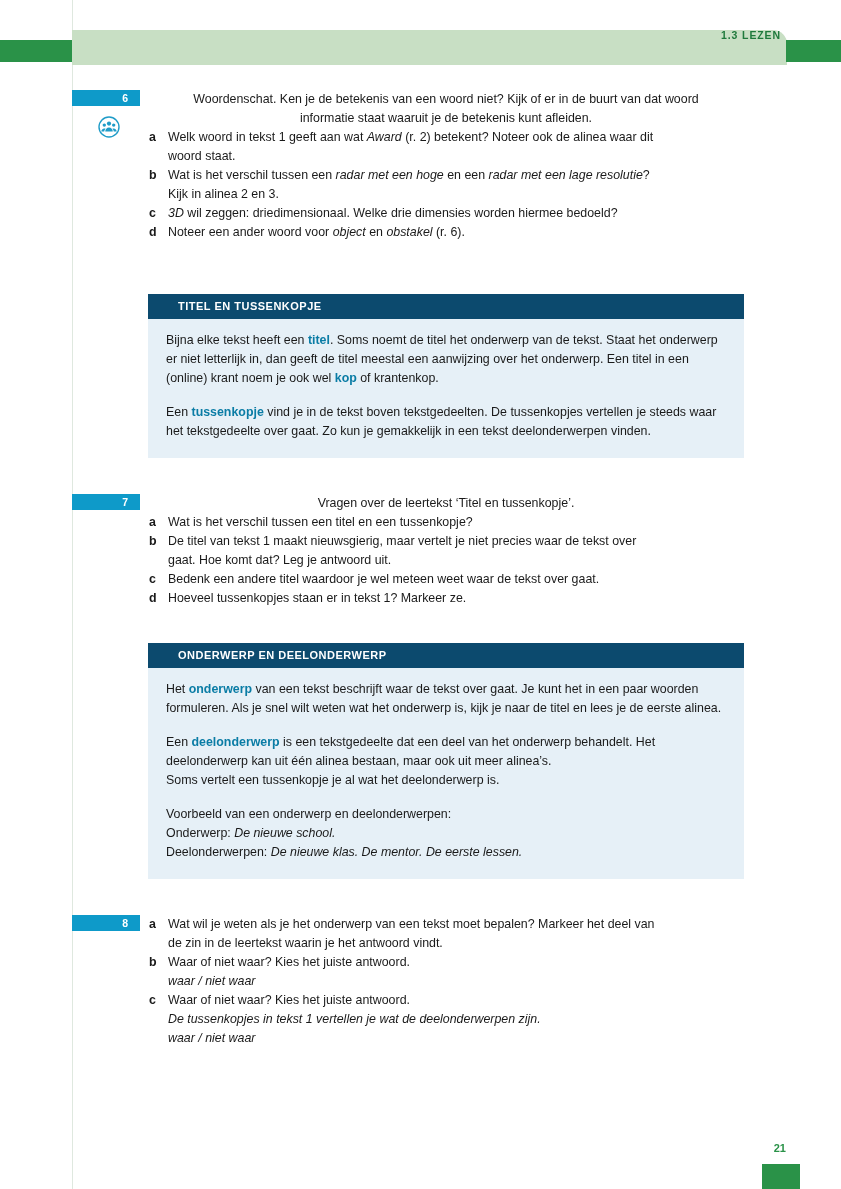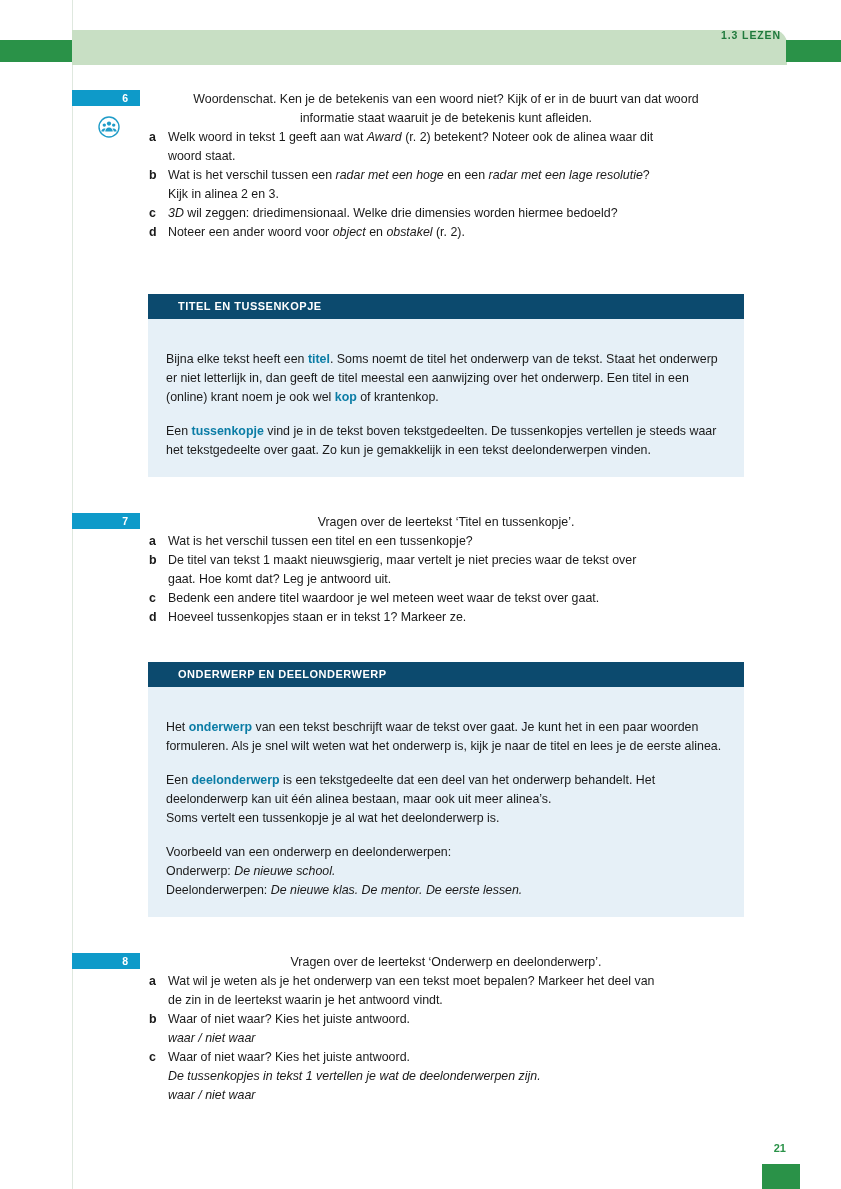--- a/index.html
+++ b/index.html
@@ -147,21 +147,21 @@
   .infobox-head {
     background: #0c4a6e;
     color: #ffffff;
     font-size: 11px;
     font-weight: bold;
     letter-spacing: 0.5px;
     padding: 6px 14px 7px 30px;
   }
   .infobox-body {
     background: #e6f0f7;
-    padding: 31px 18px 17px 18px;
+    padding: 12px 18px 17px 18px;
     font-size: 12.4px;
     line-height: 19px;
   }
   .infobox-body p { margin: 0; }
   .infobox-body p + p { margin-top: 15px; }
   .kw {
     color: #0a7ca5;
     font-weight: bold;
   }
   .nowrapline { display: block; }
@@ -208,21 +208,21 @@
           <span class="sub-letter">b</span>
           <span class="sub-text"><span>Wat is het verschil tussen een </span><span class="ital">radar met een hoge</span><span> en een </span><span class="ital">radar met een lage resolutie</span><span>?</span></span>
           <span class="sub-text">Kijk in alinea 2 en 3.</span>
         </li>
         <li>
           <span class="sub-letter">c</span>
           <span class="sub-text"><span class="ital">3D</span><span> wil zeggen: driedimensionaal. Welke drie dimensies worden hiermee bedoeld?</span></span>
         </li>
         <li>
           <span class="sub-letter">d</span>
-          <span class="sub-text"><span>Noteer een ander woord voor </span><span class="ital">object</span><span> en </span><span class="ital">obstakel</span><span> (r. 2).</span></span>
+          <span class="sub-text"><span>Noteer een ander woord voor </span><span class="ital">object</span><span> en </span><span class="ital">obstakel</span><span> (r. 6).</span></span>
         </li>
       </ul>
     </div>
   </div>
 
   <div class="infobox" style="margin-top:34px;">
     <div class="infobox-head">TITEL EN TUSSENKOPJE</div>
     <div class="infobox-body">
       <p><span>Bijna elke tekst heeft een </span><span class="kw">titel</span><span>. Soms noemt de titel het onderwerp van de tekst. Staat het onderwerp er niet letterlijk in, dan geeft de titel meestal een aanwijzing over het onderwerp. Een titel in een (online) krant noem je ook wel </span><span class="kw">kop</span><span> of krantenkop.</span></p>
       <p><span>Een </span><span class="kw">tussenkopje</span><span> vind je in de tekst boven tekstgedeelten. De tussenkopjes vertellen je steeds waar het tekstgedeelte over gaat. Zo kun je gemakkelijk in een tekst deelonderwerpen vinden.</span></p>
@@ -266,23 +266,20 @@
         <span class="nowrapline">Voorbeeld van een onderwerp en deelonderwerpen:</span>
         <span class="nowrapline"><span>Onderwerp: </span><span class="ital">De nieuwe school.</span></span>
         <span class="nowrapline"><span>Deelonderwerpen: </span><span class="ital">De nieuwe klas. De mentor. De eerste lessen.</span></span>
       </p>
     </div>
   </div>
 
   <div class="exercise" style="margin-top:36px;">
     <div class="ex-badge">8</div>
     <div class="ex-body">
-      <div class="ex-intro">
-        <span class="nowrapline">Vragen over de leertekst ‘Onderwerp en deelonderwerp’.</span>
-      </div>
       <ul class="sublist">
         <li>
           <span class="sub-letter">a</span>
           <span class="sub-text">Wat wil je weten als je het onderwerp van een tekst moet bepalen? Markeer het deel van</span>
           <span class="sub-text">de zin in de leertekst waarin je het antwoord vindt.</span>
         </li>
         <li>
           <span class="sub-letter">b</span>
           <span class="sub-text">Waar of niet waar? Kies het juiste antwoord.</span>
           <span class="sub-text ital">waar / niet waar</span>

